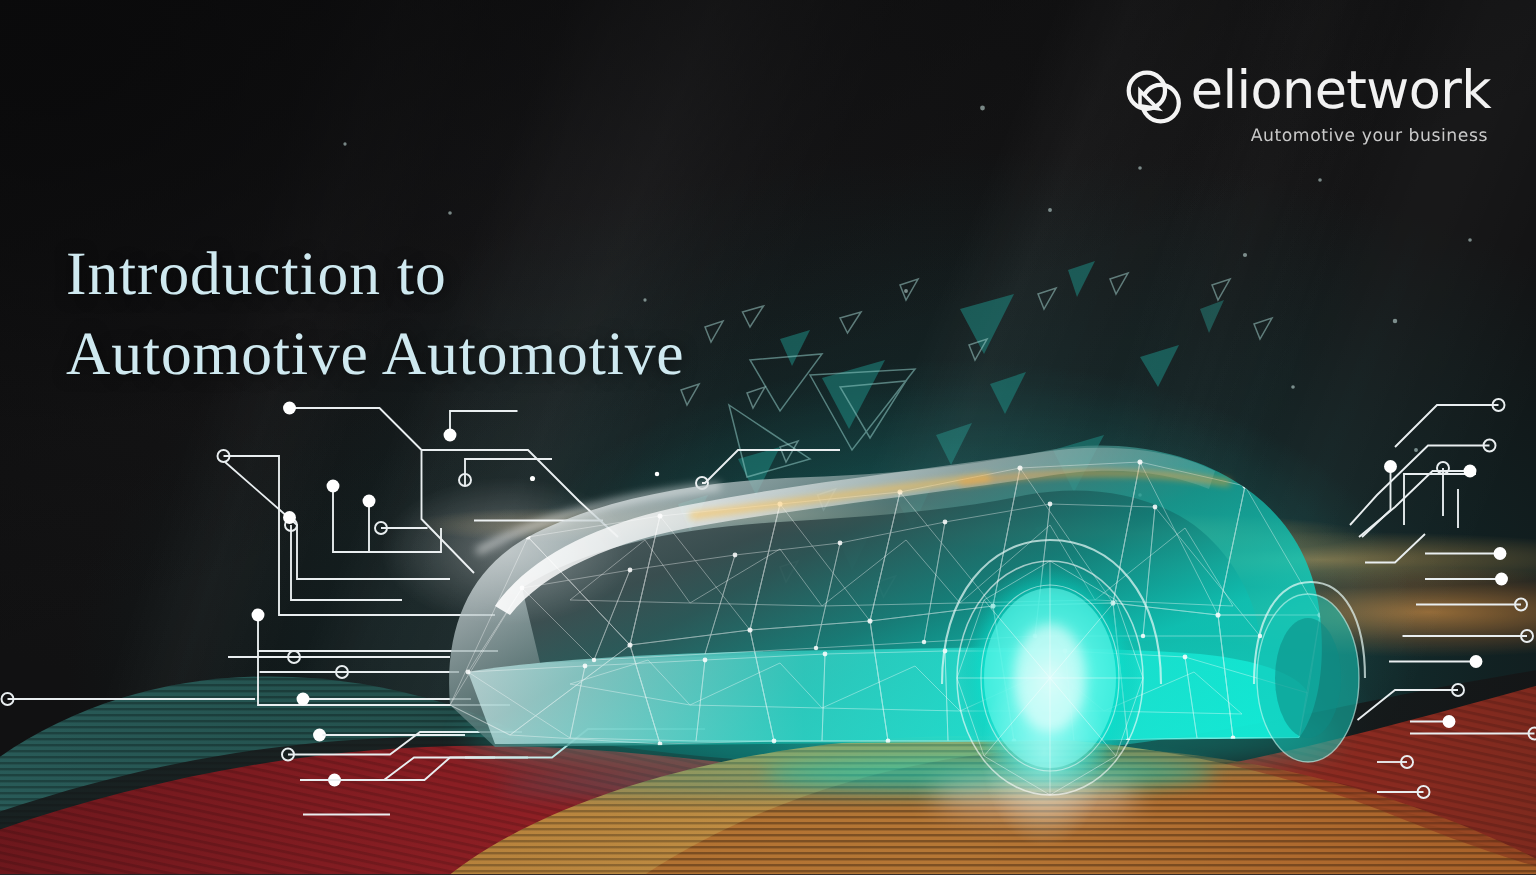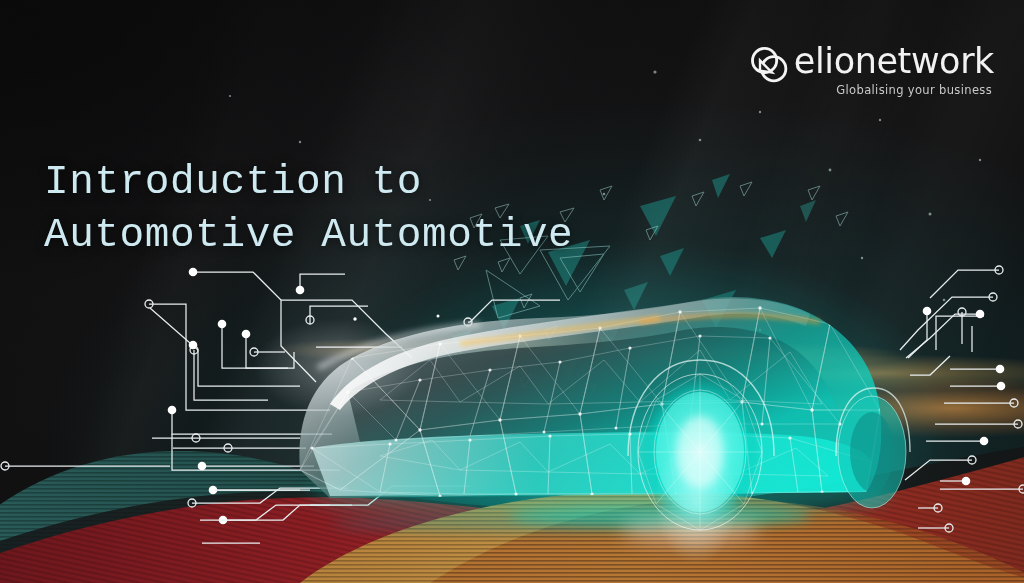--- a/index.html
+++ b/index.html
@@ -68,21 +68,21 @@
       radial-gradient(ellipse 60px 90px at 68% 86%, rgba(180,255,245,.55) 0%, rgba(0,0,0,0) 70%);
     mix-blend-mode:screen;
   }
 
   
   #title-block{
     position:absolute;left:44px;top:156px;
     z-index:40;
   }
   .title-line{
-    font-family:Liberation Mono, monospace;
+    font-family:Liberation Serif, serif;
     font-size:41px;
     line-height:53px;
     color:#cfe9f0;
     letter-spacing:.6px;
     white-space:nowrap;
     text-shadow:0 1px 10px rgba(0,0,0,.6);
   }
 
   
   #logo{
@@ -548,17 +548,17 @@
 
   <div id="logo">
     <svg id="logo-mark" viewBox="0 0 48 48">
       <circle cx="17" cy="18" r="13.2" fill="none" stroke="#f4f4f4" stroke-width="3.1"></circle>
       <circle cx="27" cy="27" r="13.2" fill="none" stroke="#f4f4f4" stroke-width="3.1"></circle>
       <path d="M12,29 L12,18 L25,31 Z" fill="#1f1f20"></path>
       <path d="M12,29 L12,18 L25,31 Z" fill="none" stroke="#f4f4f4" stroke-width="2.6" stroke-linejoin="miter"></path>
     </svg>
     <div id="logo-textwrap">
       <div id="logo-word">elionetwork</div>
-      <div id="logo-tagline">Globalising your business</div>
+      <div id="logo-tagline">Automotive your business</div>
     </div>
   </div>
 
 </div>
 
 </body></html>

